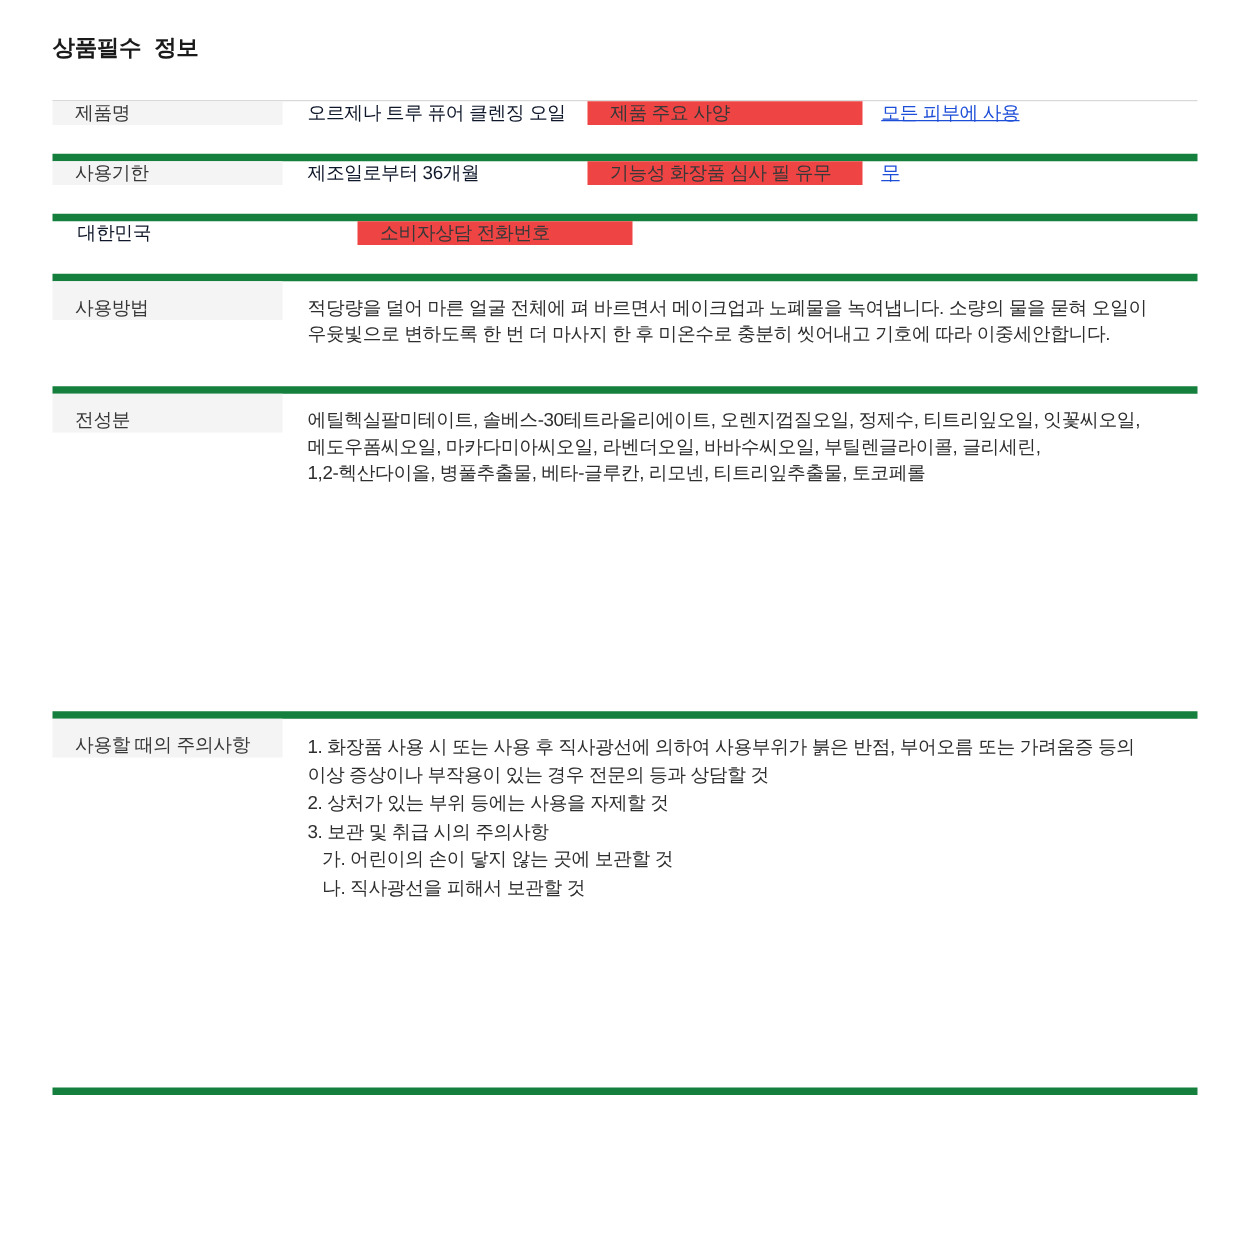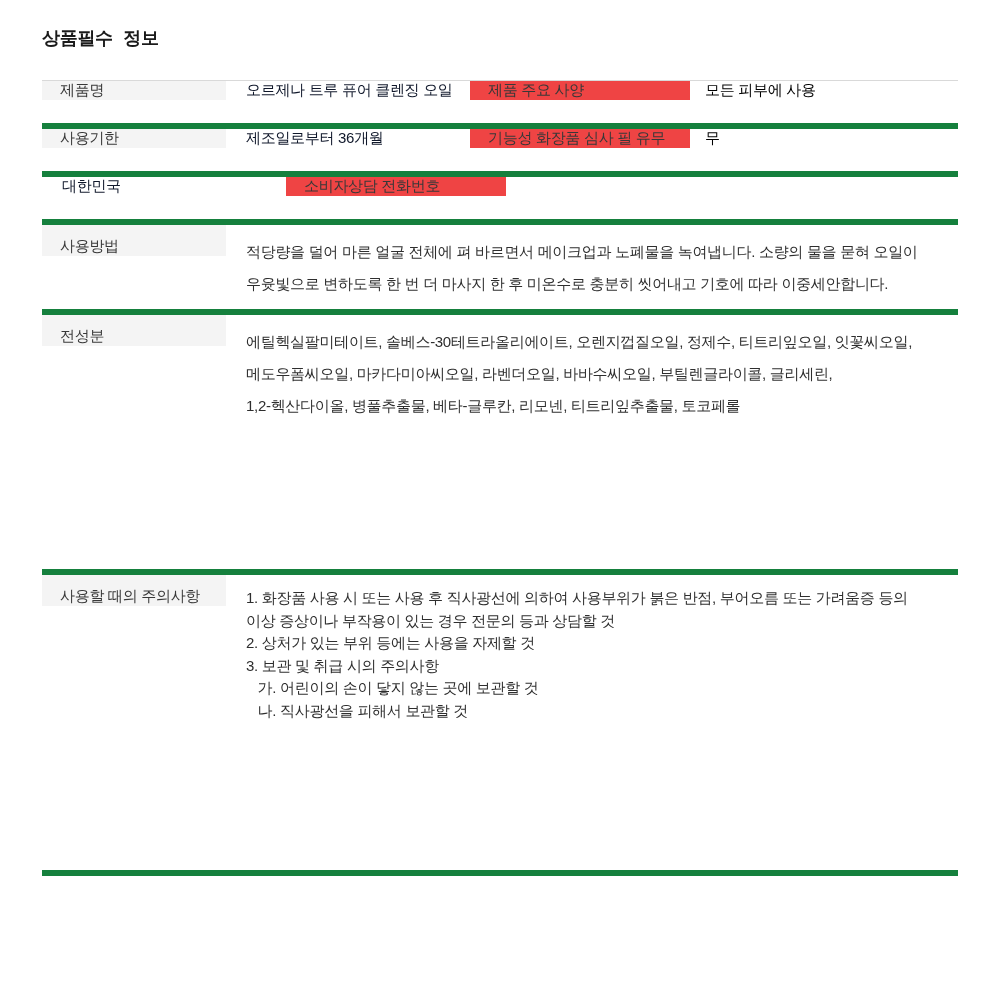--- a/index.html
+++ b/index.html
@@ -61,30 +61,31 @@
   .label2 {
     background: #ef4444;
     width: 220px;
     flex: 0 0 220px;
     padding-left: 18px;
     color: #383838;
   }
   .value2 {
     flex: 1 1 auto;
     padding-left: 15px;
-    color: #000000;
+    color: #1d4ed8;
+    text-decoration: underline;
   }
   .detail .label-cell {
     padding-top: 12px;
     display: block;
   }
   .detail-content {
     flex: 1 1 auto;
     padding: 11px 12px 0 20px;
-    line-height: 32px;
+    line-height: 21px;
     color: #2e2e2e;
     white-space: pre-wrap;
   }
   .detail-content.tight {
     line-height: 22.5px;
     padding-top: 12px;
   }
   .h-usage   { height: 84px; }
   .h-ingred  { height: 254px; }
   .h-quality { height: 47px; }

